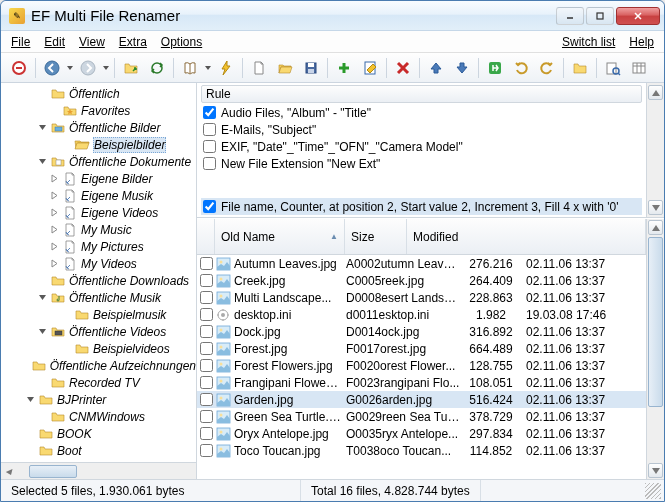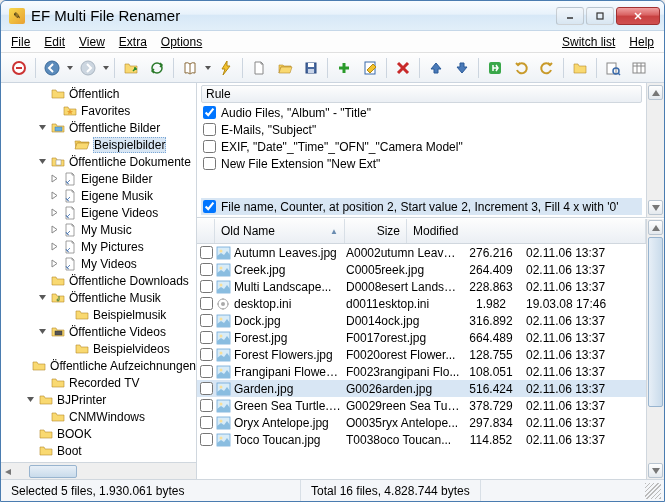--- a/index.html
+++ b/index.html
@@ -20,21 +20,21 @@
 .menubar .mi .u { text-decoration: underline; }
 .menubar .spacer { flex: 1; }
 
 .toolbar { height: 30px; background: linear-gradient(to bottom,#fefefe,#eef2f6); border-bottom: 1px solid #ccd5df; display: flex; align-items: center; padding: 0 6px; gap: 2px; }
 .tbtn { width: 24px; height: 24px; display: flex; align-items: center; justify-content: center; border-radius: 3px; }
 .tsep { width: 1px; height: 20px; background: #ccd5df; margin: 0 2px; }
 .drop { width: 8px; height: 24px; display: flex; align-items: center; justify-content: center; }
 
 .body { flex: 1; display: flex; overflow: hidden; }
 
-.left { width: 196px; border-right: 1px solid #d0d7de; display: flex; flex-direction: column; background: #fff; }
+.left { width: 196px; border-right: 1px solid #d0d7de; display: flex; flex-direction: column; background: #fff; font-style: italic; }
 .tree { flex: 1; overflow: hidden; padding: 2px 0; }
 .tn { display: flex; align-items: center; height: 17px; white-space: nowrap; overflow: hidden; }
 .tn .ind { display: inline-block; }
 .tn .exp { width: 11px; height: 11px; display: inline-flex; align-items: center; justify-content: center; margin-right: 2px; }
 .tn .fico { width: 16px; height: 13px; margin-right: 3px; display: inline-flex; align-items: center; justify-content: center; }
 .tn .lbl { color: #000; }
 .tn.sel .lbl { background: #d8e6f4; border: 1px dotted #7ca8d6; padding: 0 0; }
 .folder-svg { fill: #f9d971; stroke: #b5892a; stroke-width: 0.6; }
 .folder-open { fill: #f4ce5a; }
 .hscroll-l { height: 17px; background: #efefef; border-top: 1px solid #d0d7de; display: flex; align-items: center; }
@@ -45,26 +45,26 @@
 .rules-inner { flex: 1; padding: 2px 4px; }
 .rules-head { height: 18px; display: flex; align-items: center; padding: 0 4px; background: linear-gradient(to bottom,#fdfdfd,#ebeff4); border: 1px solid #d0d7de; border-radius: 2px; margin-bottom: 1px; }
 .rule { display: flex; align-items: center; height: 17px; padding: 0 2px; }
 .rule input[type=checkbox] { width: 13px; height: 13px; margin-right: 5px; }
 .rule.sel { background: #d8e6f4; margin-top: 26px; }
 .rules-scroll { width: 18px; background: #efefef; border-left: 1px solid #d0d7de; display: flex; flex-direction: column; align-items: center; justify-content: space-between; padding: 2px 0; }
 .rules-scroll .sbtn { width: 15px; height: 15px; background: linear-gradient(to bottom,#fefefe,#e4e9ee); border: 1px solid #b8c4d0; border-radius: 2px; display: flex; align-items: center; justify-content: center; }
 
 .files { flex: 1; display: flex; overflow: hidden; border-top: 1px solid #fff; }
 .files-inner { flex: 1; overflow: hidden; display: flex; flex-direction: column; }
-.fhead { height: 25px; display: flex; background: linear-gradient(to bottom,#fdfdfd,#ebeff4); border-bottom: 1px solid #d0d7de; }
+.fhead { height: 36px; display: flex; background: linear-gradient(to bottom,#fdfdfd,#ebeff4); border-bottom: 1px solid #d0d7de; }
 .fhead .col { border-right: 1px solid #d8dfe6; padding: 2px 6px; display: flex; align-items: center; overflow: hidden; }
 .fhead .col.oldname { width: 130px; }
 .fhead .col.oldname .sort { margin-left: auto; font-size: 8px; color: #6a8cb0; }
 .fhead .col.newname { width: 118px; }
-.fhead .col.size { width: 62px; justify-content: flex-end; }
+.fhead .col.size { width: 62px; }
 .fhead .col.mod { flex: 1; }
 .frows { flex: 1; overflow: hidden; }
 .frow { height: 17px; display: flex; align-items: center; }
 .frow .chk { width: 18px; display: flex; align-items: center; justify-content: center; }
 .frow .chk input { width: 13px; height: 13px; }
 .frow .fic { width: 16px; height: 14px; margin-right: 3px; display: inline-flex; align-items: center; justify-content: center; }
 .frow .c { overflow: hidden; text-overflow: ellipsis; white-space: nowrap; padding-right: 4px; }
 .frow .c.old { width: 112px; }
 .frow .c.new { width: 118px; }
 .frow .c.sz { width: 62px; text-align: center; padding-right: 8px; }

